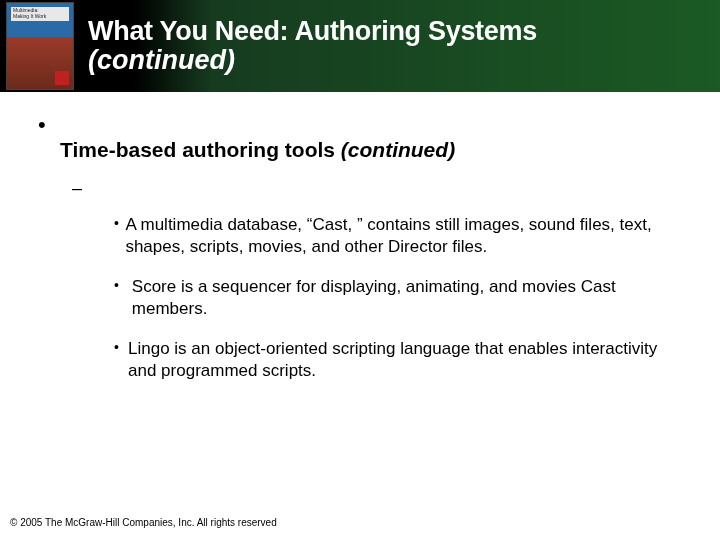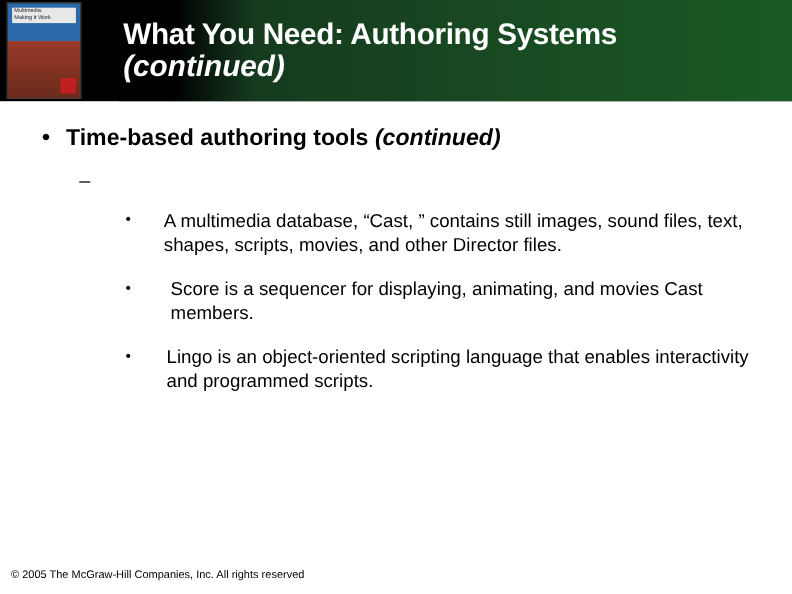--- a/index.html
+++ b/index.html
@@ -49,21 +49,20 @@
   }
   .title-block {
     flex: 1;
     color: #fff;
     padding: 4px 10px 4px 4px;
     background: linear-gradient(90deg, #000 0%, #000 8%, #163b1f 20%, #1b5a24 100%);
     height: 100%;
     display: flex;
     flex-direction: column;
     justify-content: center;
-    margin-left: 24px;
   }
   .title-main {
     font-size: 27px;
     font-weight: bold;
     letter-spacing: -0.3px;
   }
   .title-sub {
     font-size: 27px;
     font-weight: bold;
     font-style: italic;
@@ -77,20 +76,21 @@
     margin-bottom: 16px;
   }
   .lvl1 .bullet {
     width: 22px;
     font-size: 22px;
     line-height: 1;
   }
   .lvl1 .text {
     font-size: 21px;
     font-weight: bold;
+    margin-top: 24px;
   }
   .lvl1 .cont {
     font-style: italic;
   }
   .lvl2 {
     display: flex;
     margin: 0 0 14px 34px;
   }
   .lvl2 .bullet {
     width: 20px;
@@ -105,21 +105,20 @@
     margin: 0 0 18px 76px;
   }
   .lvl3 .bullet {
     width: 18px;
     font-size: 14px;
     line-height: 1.3;
   }
   .lvl3 .text {
     font-size: 17px;
     line-height: 1.3;
-    margin-left: 24px;
   }
   .footer {
     position: absolute;
     bottom: 12px;
     left: 10px;
     font-family: Arial, sans-serif;
     font-size: 10px;
     color: #000;
   }
 </style>

